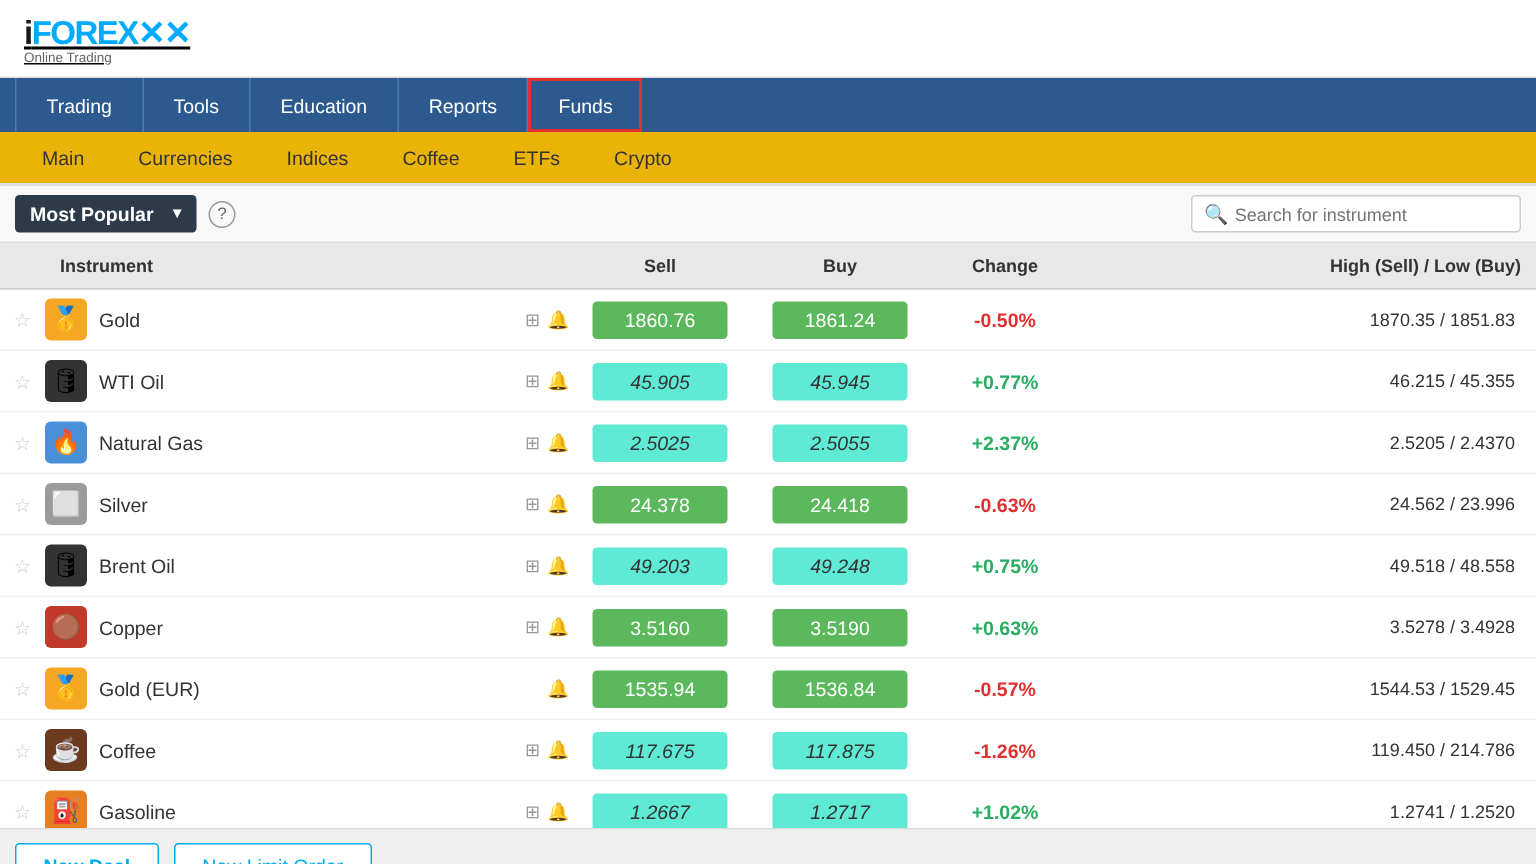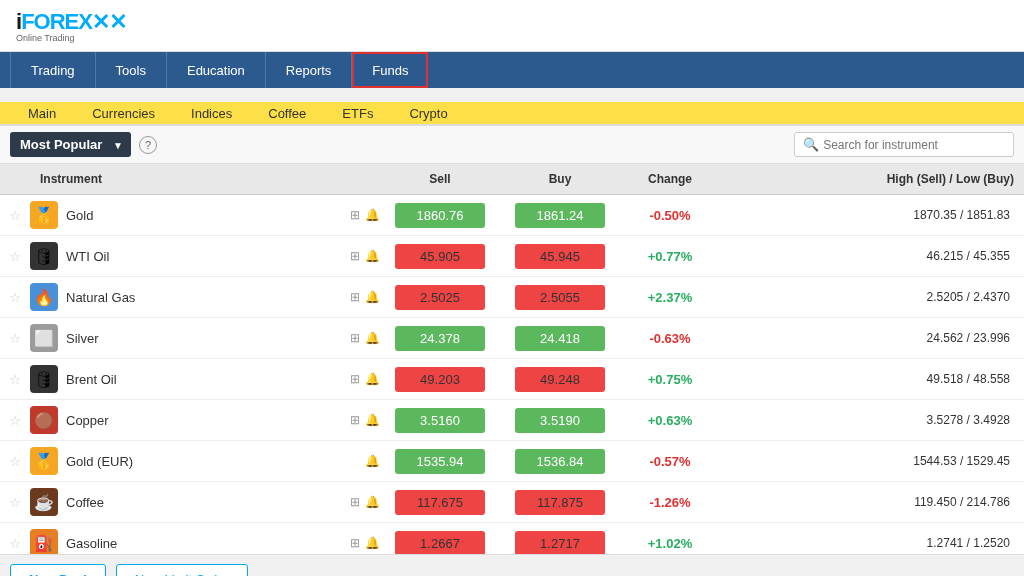--- a/index.html
+++ b/index.html
@@ -1,32 +1,32 @@
 <!DOCTYPE html>
 <html><head>
   <meta charset="utf-8">
   <style>
     * { margin: 0; padding: 0; box-sizing: border-box; }
     body { font-family: Arial, sans-serif; font-size: 13px; background: #f0f0f0; width: 1024px; height: 576px; overflow: hidden; }
 
     
     .header { background: #fff; border-bottom: 1px solid #ddd; padding: 8px 16px; display: flex; align-items: center; height: 52px; }
-    .logo { display: flex; flex-direction: column; }
+    .logo { display: flex; flex-direction: column; text-decoration: underline; }
     .logo-main { font-size: 22px; font-weight: bold; color: #1a1a1a; letter-spacing: -1px; }
     .logo-main span { color: #00aaff; }
     .logo-sub { font-size: 9px; color: #666; margin-top: -2px; }
 
     
     .navbar { background: #2d5a8e; display: flex; align-items: center; height: 36px; padding: 0 10px; }
     .nav-item { color: #fff; padding: 0 20px; height: 36px; display: flex; align-items: center; cursor: pointer; font-size: 13px; border-right: 1px solid #4a7ab5; }
     .nav-item:first-child { border-left: 1px solid #4a7ab5; }
     .nav-item.highlighted { border: 2px solid #e03030; color: #fff; padding: 0 18px; }
 
     
-    .tabs { background: #fde047; border-bottom: 2px solid #ddd; display: flex; align-items: center; padding: 0 10px; height: 24px; margin-top: 14px; }
+    .tabs { background: #eab308; border-bottom: 2px solid #ddd; display: flex; align-items: center; padding: 0 10px; height: 36px; }
     .tab { padding: 0 18px; height: 40px; display: flex; align-items: center; cursor: pointer; color: #333; font-size: 13px; border-bottom: 2px solid transparent; margin-bottom: -2px; }
     .tab.active { background: #2d5a8e; color: #fff; font-weight: bold; border-radius: 3px 3px 0 0; }
 
     
     .filter-bar { background: #f8f8f8; border-bottom: 1px solid #ddd; display: flex; align-items: center; padding: 6px 10px; height: 38px; justify-content: space-between; }
     .filter-left { display: flex; align-items: center; gap: 8px; }
     .dropdown-select { background: #2d3a4a; color: #fff; border: none; padding: 5px 28px 5px 10px; font-size: 13px; font-weight: bold; cursor: pointer; appearance: none; border-radius: 3px; }
     .dropdown-wrapper { position: relative; display: inline-block; }
     .dropdown-wrapper::after { content: '▼'; position: absolute; right: 8px; top: 50%; transform: translateY(-50%); color: #fff; font-size: 10px; pointer-events: none; }
     .help-icon { width: 18px; height: 18px; border-radius: 50%; border: 1px solid #999; display: flex; align-items: center; justify-content: center; font-size: 11px; color: #666; cursor: pointer; }
@@ -56,21 +56,21 @@
     .icon-copper { background: #c0392b; }
     .icon-coffee { background: #6b3a1f; }
     .icon-gasoline { background: #e67e22; }
     .instrument-name { font-size: 13px; font-weight: 500; color: #333; }
     .action-icons { margin-left: auto; display: flex; gap: 5px; color: #999; font-size: 12px; }
     .action-icons span { cursor: pointer; }
 
     .price-cell { text-align: center; padding: 6px 10px; }
     .price-btn { display: inline-block; padding: 5px 12px; border-radius: 3px; font-size: 13px; font-weight: 500; min-width: 90px; text-align: center; cursor: pointer; }
     .price-green { background: #5cb85c; color: #fff; }
-    .price-gray { background: #ef4444; color: #333; }
+    .price-gray { background: #5eead4; color: #333; font-style: italic; }
 
     .change-cell { text-align: center; padding: 6px; font-weight: bold; font-size: 13px; }
     .change-neg { color: #e03030; }
     .change-pos { color: #27ae60; }
 
     .high-low-cell { text-align: right; padding: 6px 14px; font-size: 12px; color: #333; }
 
     td { vertical-align: middle; }
     td:first-child { padding: 0 6px; }
 

